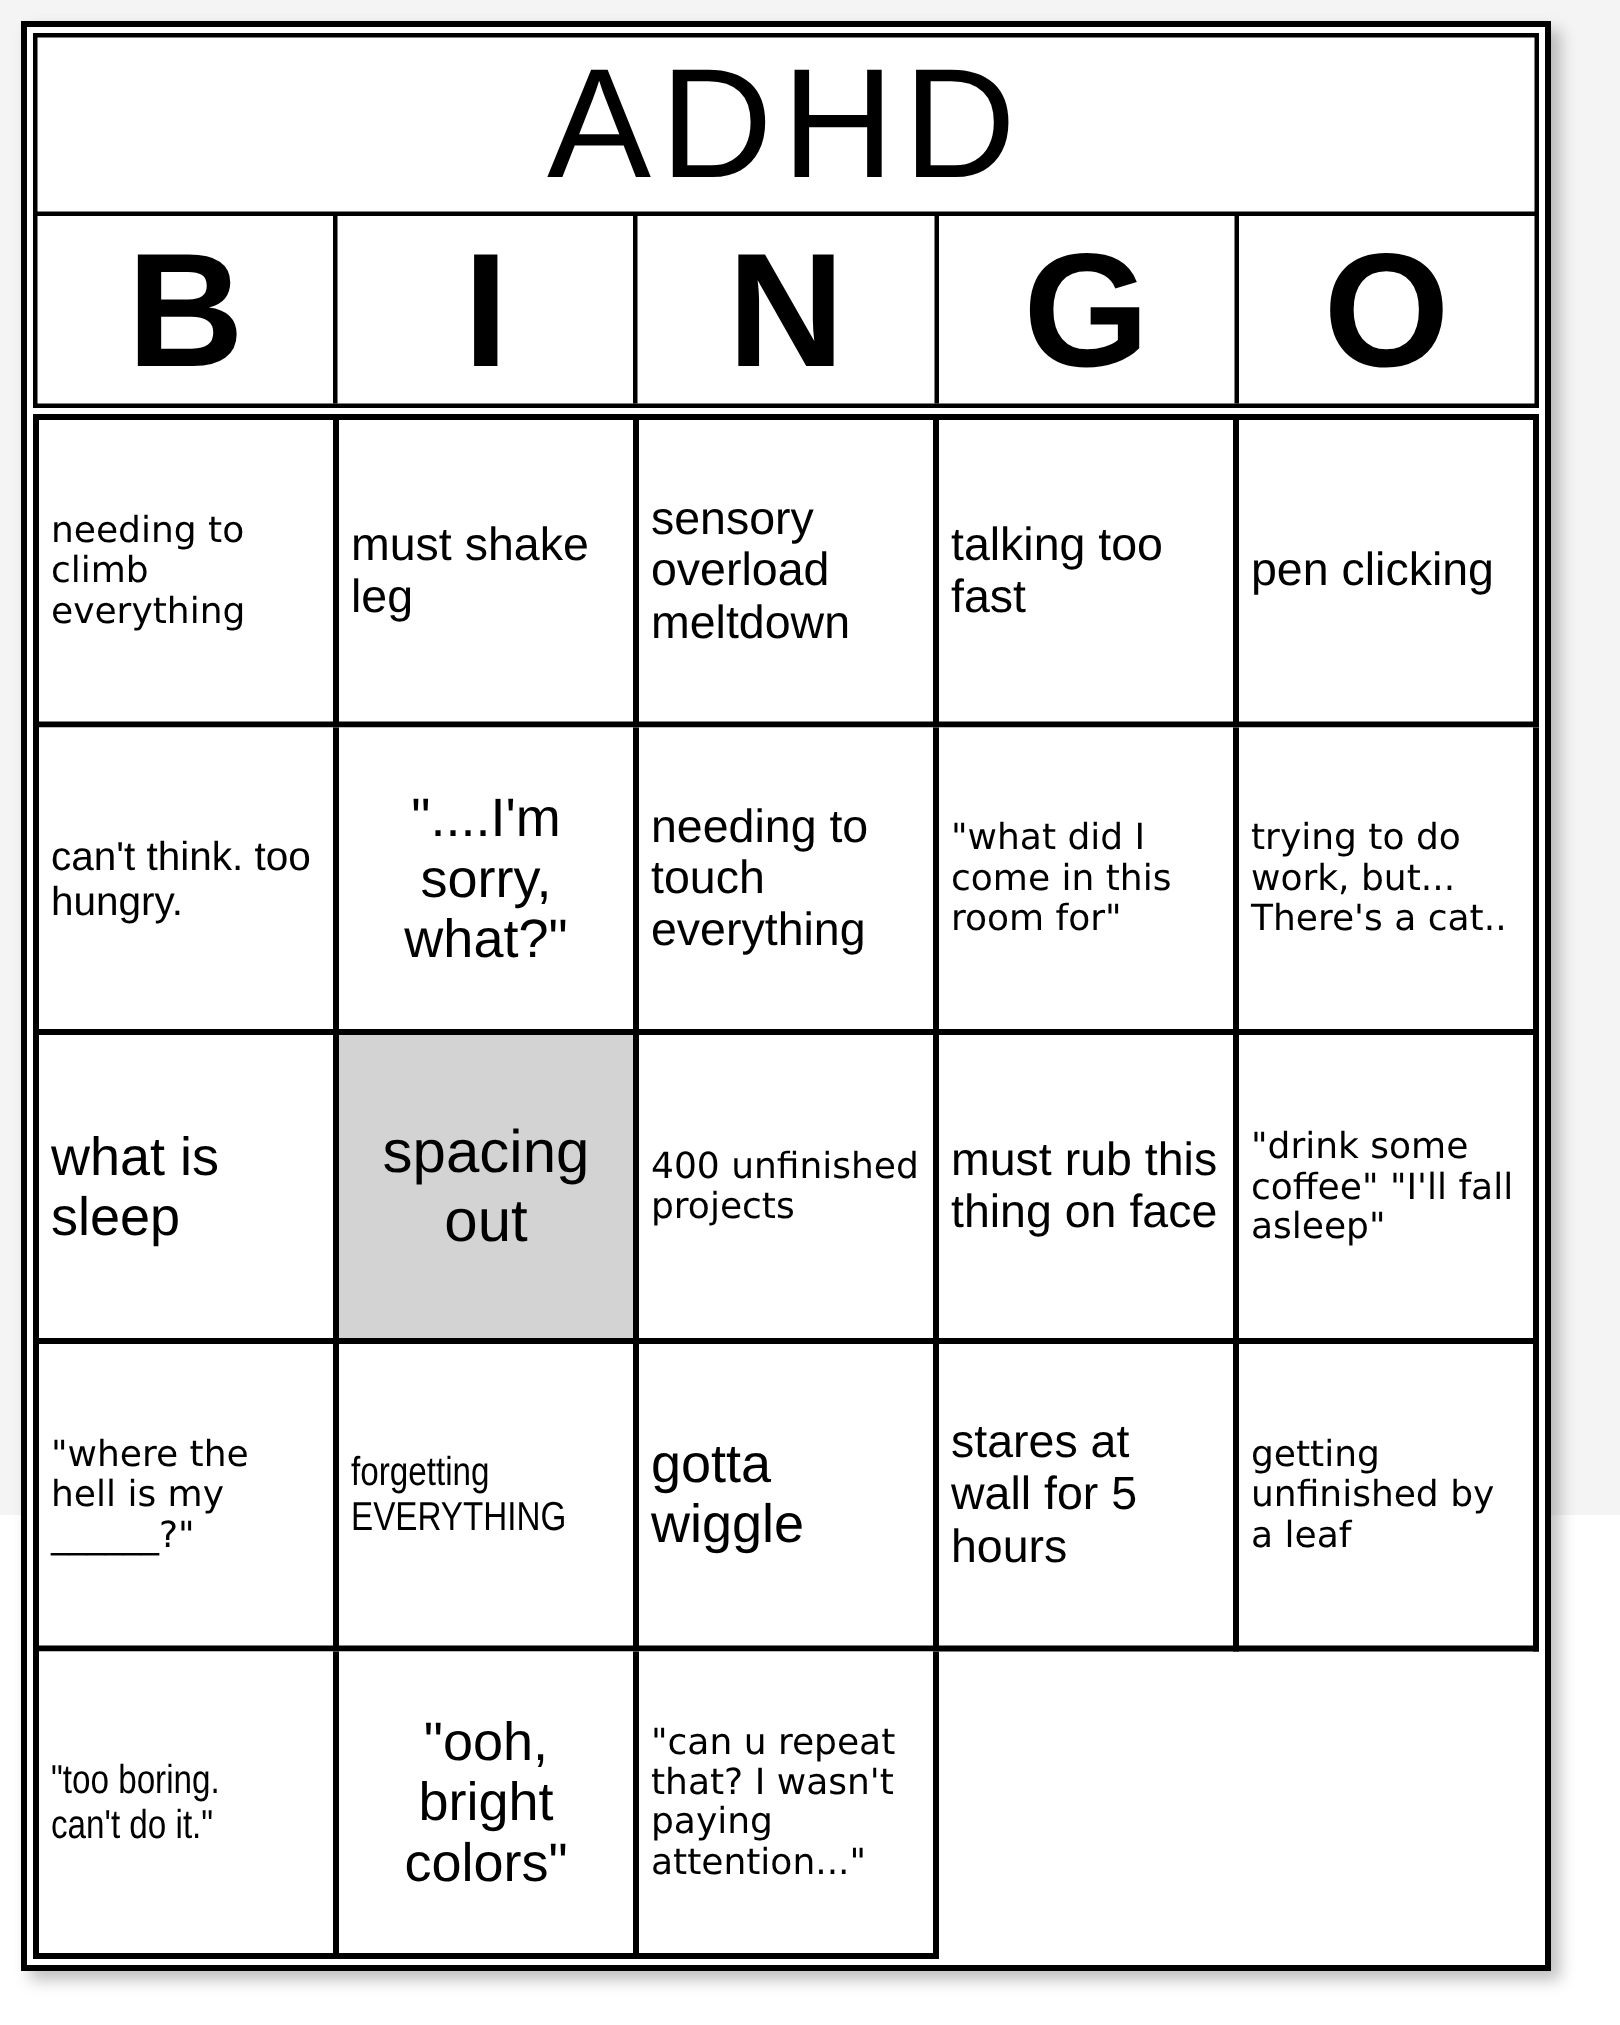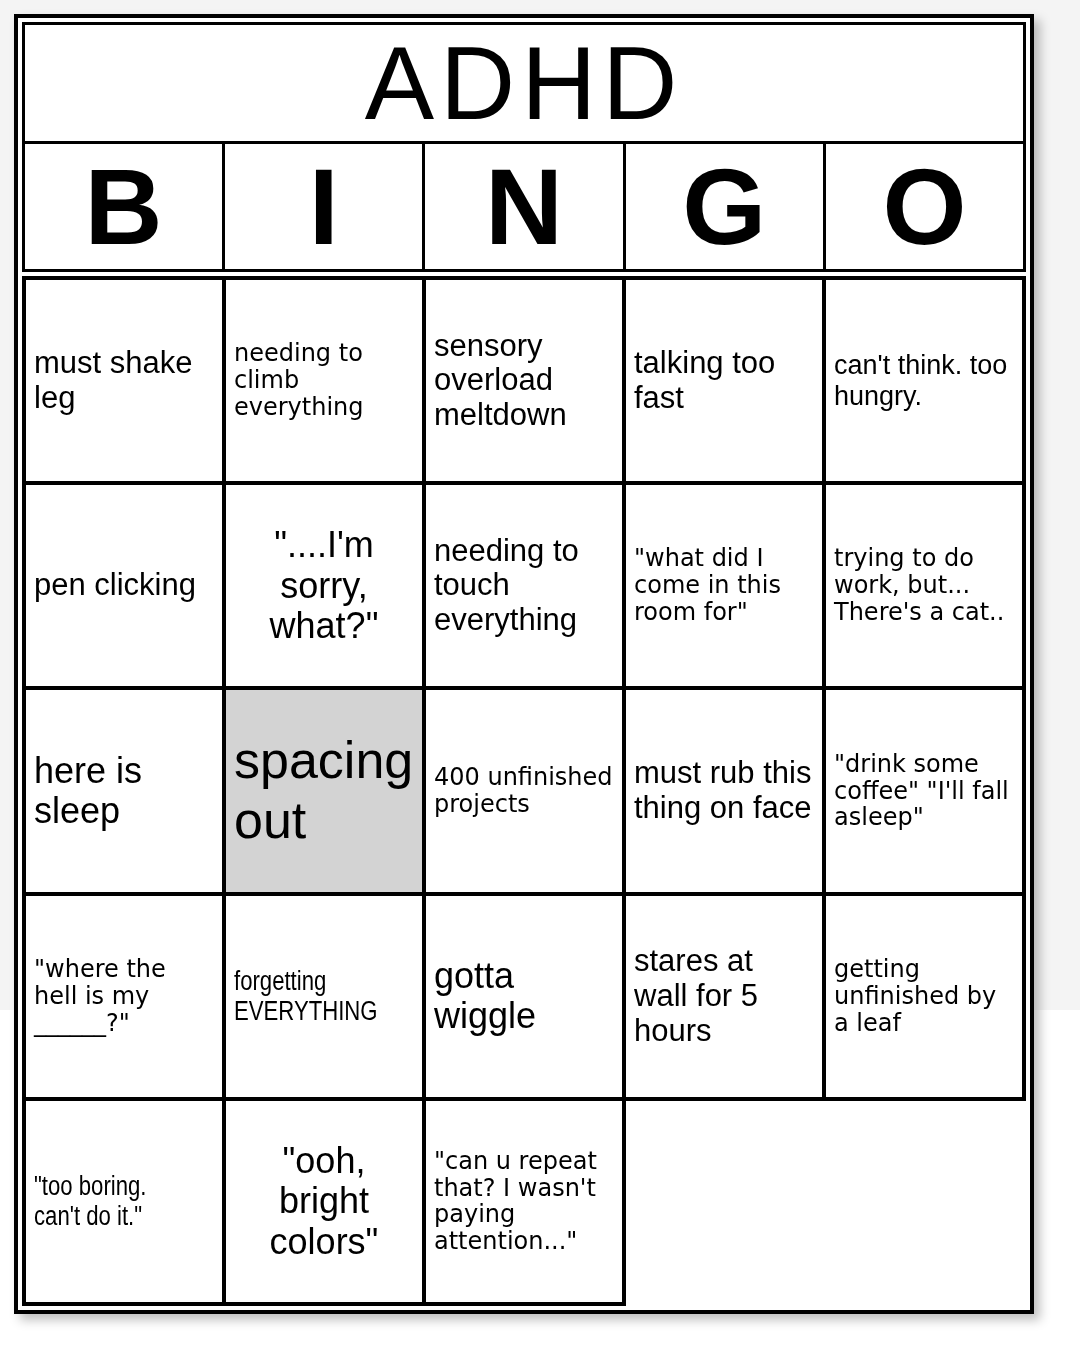--- a/index.html
+++ b/index.html
@@ -106,21 +106,21 @@
     hyphens: none;
   }
   
   .s-lg  .cell-text { font-size: 31px; font-family: "Liberation Sans", sans-serif; }
   .s-md  .cell-text { font-size: 27px; font-family: "Liberation Sans", sans-serif; }
   .s-sm  .cell-text { font-size: 24px; font-family: "DejaVu Sans", sans-serif; }
   .s-xl  .cell-text { font-size: 36px; font-family: "Liberation Sans", sans-serif; }
   .cond .cell-text { font-family: "Liberation Sans Narrow", "Liberation Sans", sans-serif; transform: scaleX(0.82); transform-origin: left center; width: 122%; }
   .center-al { text-align: center; }
   .free { background: #d3d3d3; }
-  .free .cell-text { font-size: 52px; text-align: left; line-height: 1.15; }
+  .free .cell-text { font-size: 40px; text-align: center; line-height: 1.15; }
 </style>
 </head>
 <body>
 
 <div class="page">
   <div class="card">
 
     <div class="title-row">
       <div class="title-text">ADHD</div>
     </div>
@@ -137,54 +137,54 @@
       </div>
       <div class="bingo-cell">
         <span class="bingo-letter">G</span>
       </div>
       <div class="bingo-cell">
         <span class="bingo-letter">O</span>
       </div>
     </div>
 
     <div class="grid">
+      <div class="cell s-sm">
+          <div class="cell-text">needing to climb everything</div>
+        </div>
       <div class="cell s-lg">
           <div class="cell-text">must shake leg</div>
         </div>
-      <div class="cell s-sm">
-          <div class="cell-text">needing to climb everything</div>
-        </div>
       <div class="cell s-lg">
           <div class="cell-text">sensory overload meltdown</div>
         </div>
       <div class="cell s-lg">
           <div class="cell-text">talking too fast</div>
         </div>
+      <div class="cell s-lg">
+          <div class="cell-text">pen clicking</div>
+        </div>
+
       <div class="cell s-md">
           <div class="cell-text">can't think. too hungry.</div>
         </div>
-
-      <div class="cell s-lg">
-          <div class="cell-text">pen clicking</div>
-        </div>
       <div class="cell s-xl">
           <div class="cell-text center-al">"....I'm sorry, what?"</div>
         </div>
       <div class="cell s-lg">
           <div class="cell-text">needing to touch everything</div>
         </div>
       <div class="cell s-sm">
           <div class="cell-text">"what did I come in this room for"</div>
         </div>
       <div class="cell s-sm">
           <div class="cell-text">trying to do work, but... There's a cat..</div>
         </div>
 
       <div class="cell s-xl">
-          <div class="cell-text">here is sleep</div>
+          <div class="cell-text">what is sleep</div>
         </div>
       <div class="cell free">
           <div class="cell-text">spacing out</div>
         </div>
       <div class="cell s-sm">
           <div class="cell-text">400 unfinished projects</div>
         </div>
       <div class="cell s-lg">
           <div class="cell-text">must rub this thing on face</div>
         </div>

